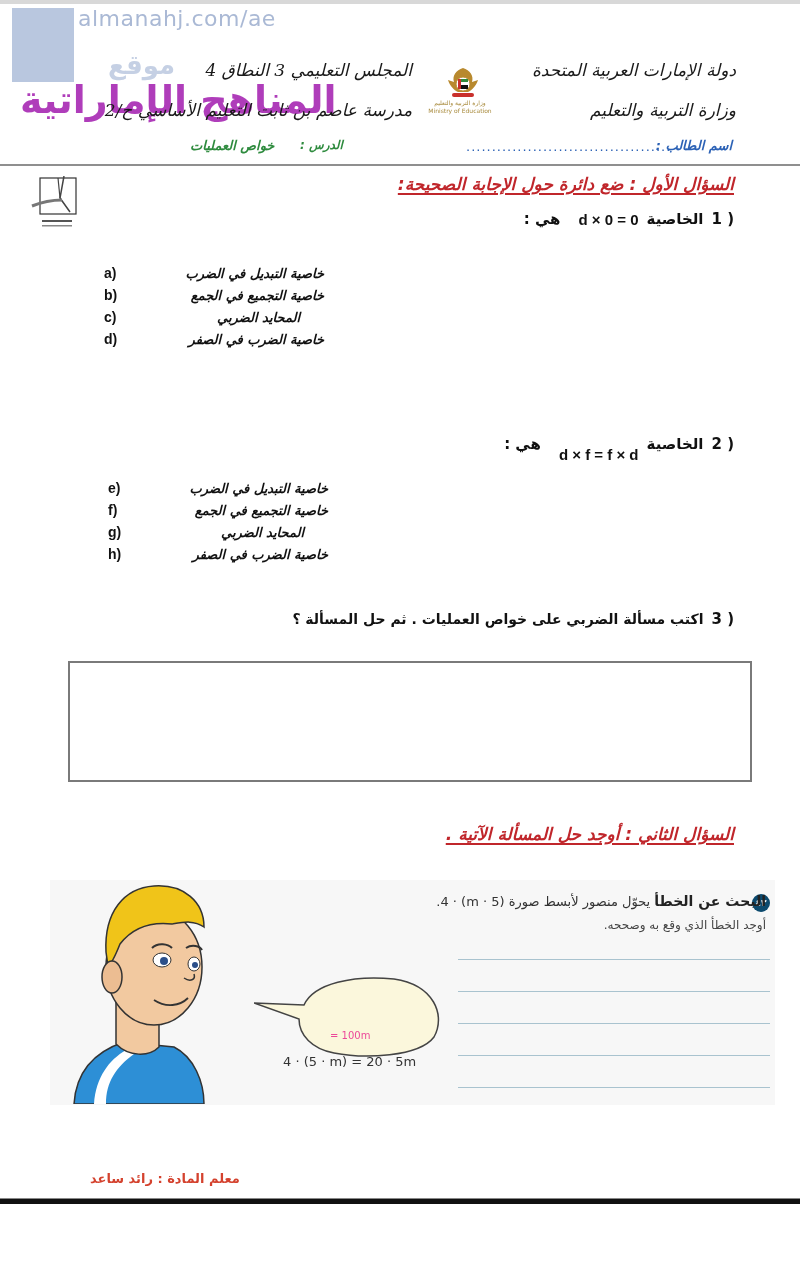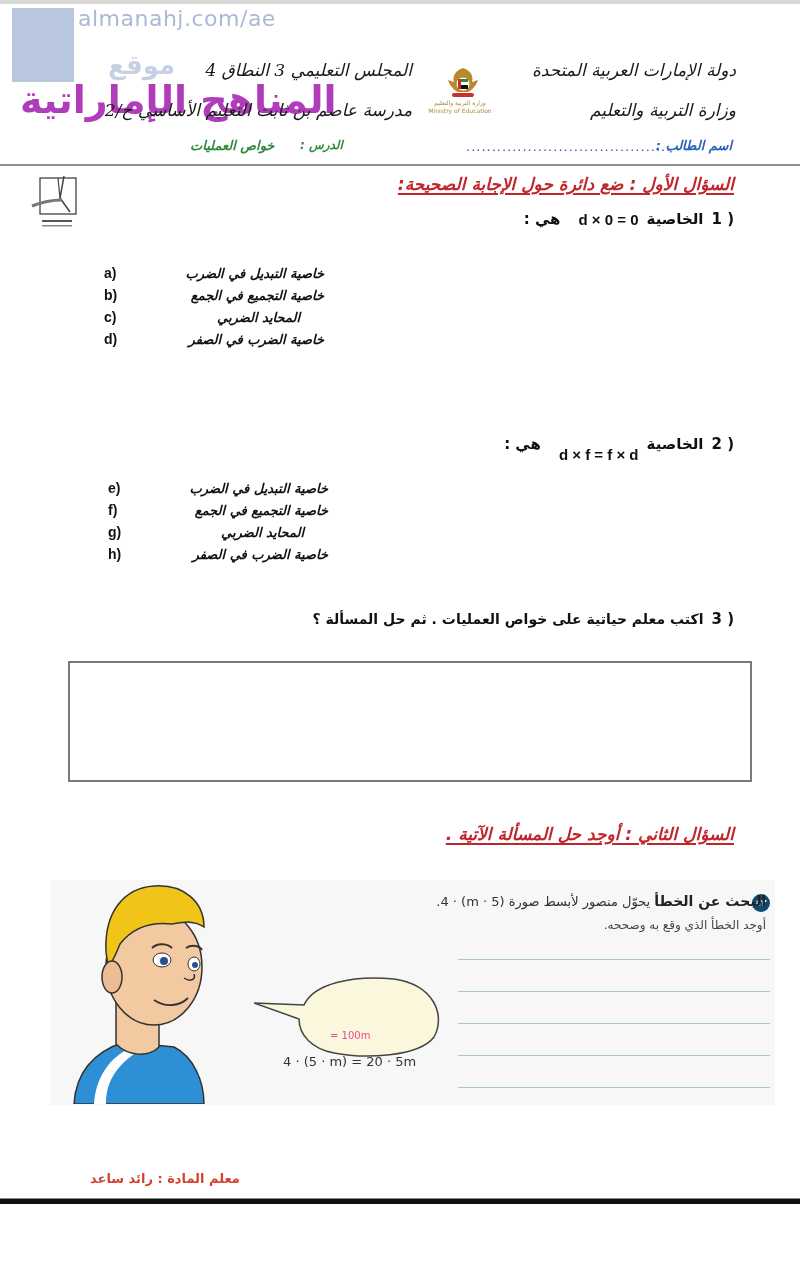--- a/index.html
+++ b/index.html
@@ -146,21 +146,21 @@
     <span class="opt-text rtl" style="width:156px;">المحايد الضربي</span>
   </div>
   <div style="display:flex; align-items:center; height:22px;">
     <span class="opt-letter" style="width:40px;">h)</span>
     <span class="opt-text rtl">خاصية الضرب في الصفر</span>
   </div>
 </div>
 
 <div class="abs q-line" style="right:66px; top:610px; display:flex; flex-direction:row-reverse; gap:8px; align-items:center;">
   <span>3 )</span>
-  <span class="rtl" style="font-size:14px;">اكتب معلم حياتية على خواص العمليات . ثم حل المسألة ؟</span>
+  <span class="rtl" style="font-size:14px;">اكتب مسألة الضربي على خواص العمليات . ثم حل المسألة ؟</span>
 </div>
 
 <div class="abs answer-box"></div>
 
 <div class="abs q-title rtl" style="right:66px; top:824px;">السؤال الثاني : أوجد حل المسألة الآتية .</div>
 
 <div class="abs book-panel"></div>
 
 <svg class="abs" style="left:54px; top:882px; width:170px; height:222px;" viewBox="0 0 170 222">
   <path d="M20 222 C22 190 40 170 70 160 L120 165 C140 175 150 200 150 222 Z" fill="#2d8fd6" stroke="#333" stroke-width="1.5"></path>

